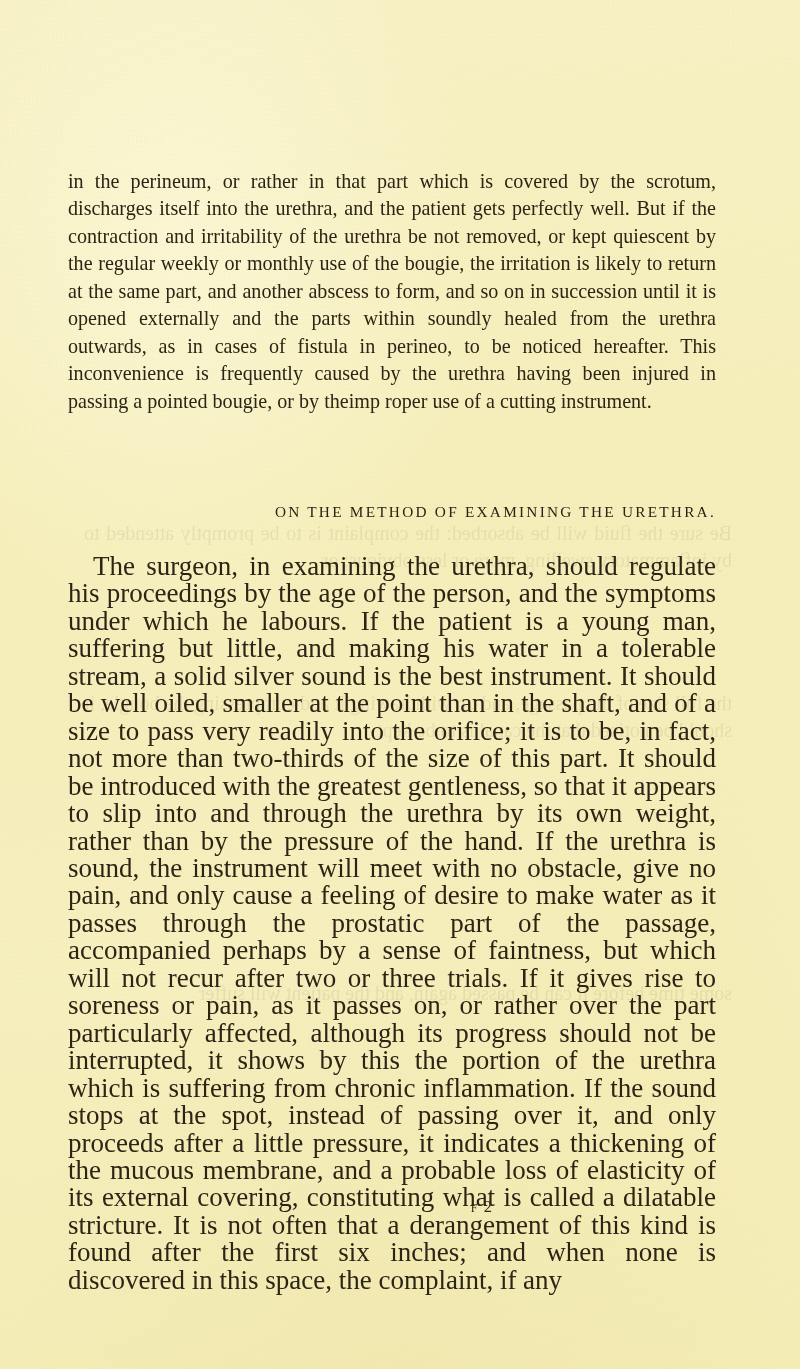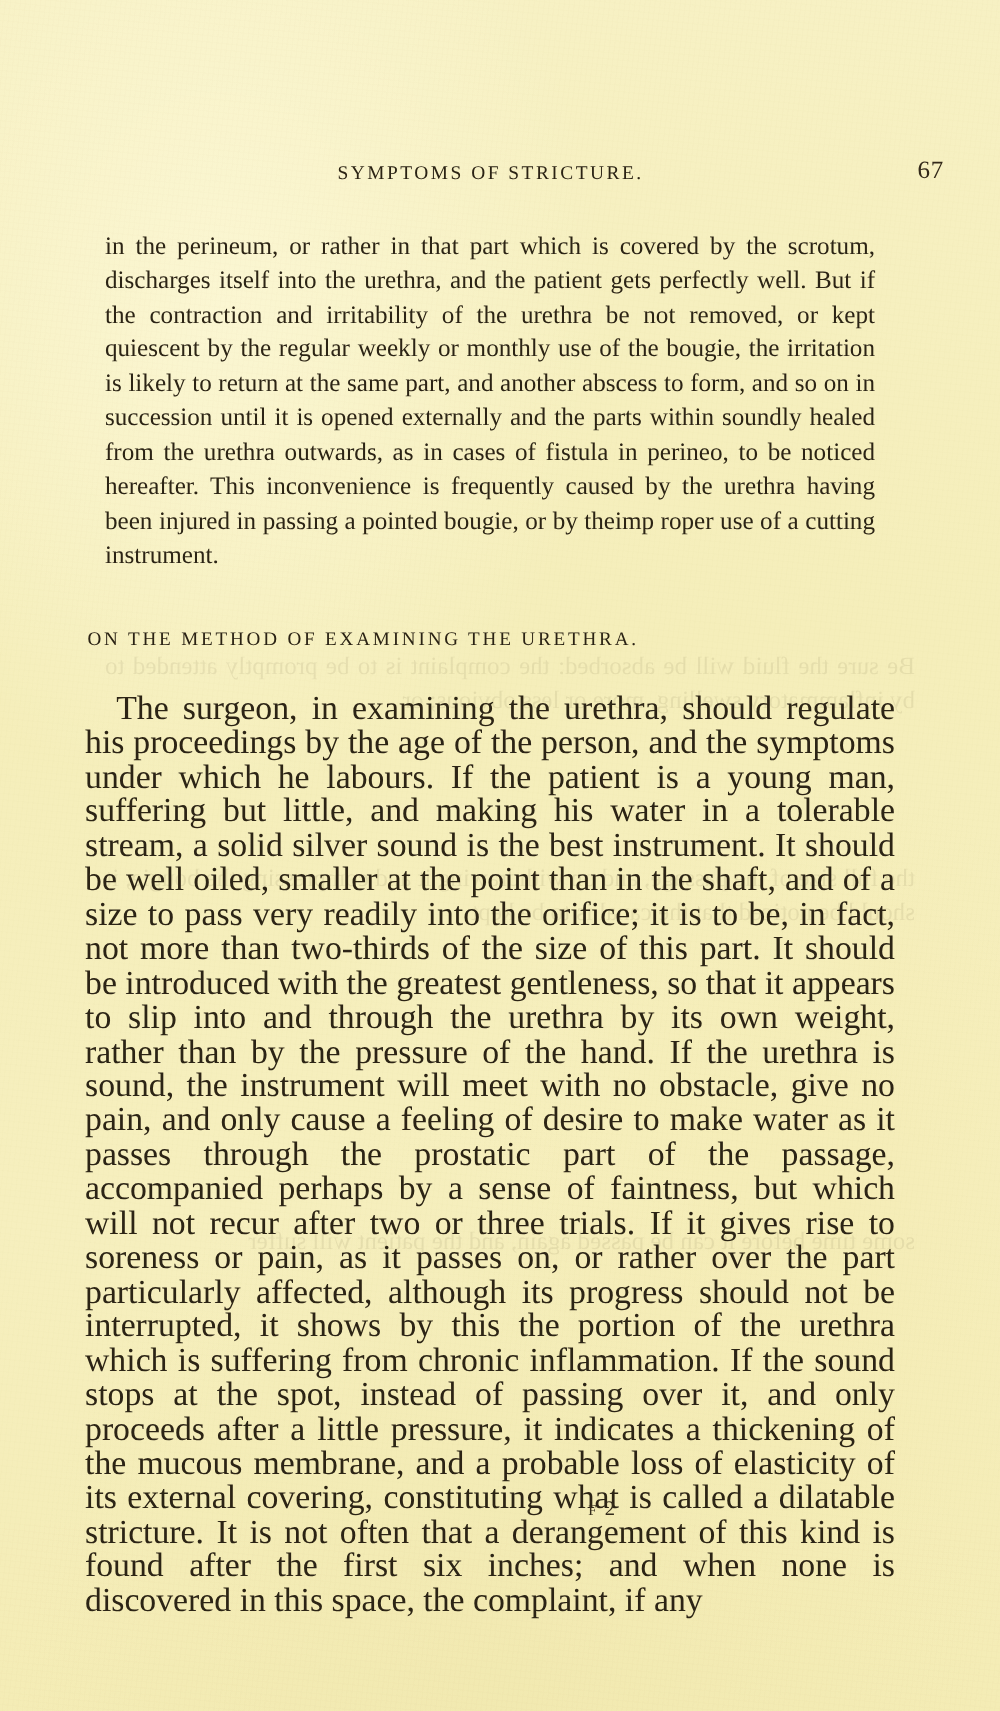--- a/index.html
+++ b/index.html
@@ -80,34 +80,34 @@
     width: 648px;
     top: 168px;
     font-size: 20.1px;
     line-height: 27.45px;
     text-align: justify;
     text-justify: inter-word;
     color: #2c2415;
     hyphens: none;
   }
   .body-text p {
-    margin: 16px;
+    margin: 0;
     text-align: justify;
   }
   .para-cont {
     text-indent: 0;
   }
 
   
   .section-heading {
     position: absolute;
     left: 68px;
     width: 648px;
     top: 503px;
-    text-align: left;
+    text-align: right;
     font-size: 15.3px;
     letter-spacing: 2.25px;
     text-transform: uppercase;
     color: #2b2314;
     text-indent: 2px;
     white-space: nowrap;
   }
 
   .body-text-2 {
     position: absolute;
@@ -171,24 +171,20 @@
 <div class="grain"></div>
 
 <div class="showthrough" aria-hidden="true">
   <div class="st-block" style="top:520px;">Be sure the fluid will be absorbed: the complaint is to be promptly attended to by inflammatory swelling, more or less obvious; or</div>
   <div class="st-block" style="top:690px;">the full size of the passage, and on withdrawing it and compressing the bougie, it should be noticed that the canal is to be kept</div>
   <div class="st-block" style="top:980px;">some time before it can be passed again, and the patient will suffer</div>
 </div>
 
 <div class="page">
 
-  <div class="running-head">
-    <div class="running-head-title">SYMPTOMS OF STRICTURE.</div>
-    <div class="folio">67</div>
-  </div>
 
   <div class="body-text">
     <p class="para-cont">in the perineum, or rather in that part which is covered by the scrotum, discharges itself into the urethra, and the patient gets perfectly well. But if the contraction and irritability of the urethra be not removed, or kept quiescent by the regular weekly or monthly use of the bougie, the irritation is likely to return at the same part, and another abscess to form, and so on in succession until it is opened externally and the parts within soundly healed from the urethra outwards, as in cases of fistula in perineo, to be noticed hereafter. This inconvenience is frequently caused by the urethra having been injured in passing a pointed bougie, or by theimp roper use of a cutting instrument.</p>
   </div>
 
   <div class="section-heading">ON THE METHOD OF EXAMINING THE URETHRA.</div>
 
   <div class="body-text-2">
     <p>The surgeon, in examining the urethra, should regulate his proceedings by the age of the person, and the symptoms under which he labours. If the patient is a young man, suffering but little, and making his water in a tolerable stream, a solid silver sound is the best instrument. It should be well oiled, smaller at the point than in the shaft, and of a size to pass very readily into the orifice; it is to be, in fact, not more than two-thirds of the size of this part. It should be introduced with the greatest gentleness, so that it appears to slip into and through the urethra by its own weight, rather than by the pressure of the hand. If the urethra is sound, the instrument will meet with no obstacle, give no pain, and only cause a feeling of desire to make water as it passes through the prostatic part of the passage, accompanied perhaps by a sense of faintness, but which will not recur after two or three trials. If it gives rise to soreness or pain, as it passes on, or rather over the part particularly affected, although its progress should not be interrupted, it shows by this the portion of the urethra which is suffering from chronic inflammation. If the sound stops at the spot, instead of passing over it, and only proceeds after a little pressure, it indicates a thickening of the mucous membrane, and a probable loss of elasticity of its external covering, constituting what is called a dilatable stricture. It is not often that a derangement of this kind is found after the first six inches; and when none is discovered in this space, the complaint, if any</p>
   </div>

